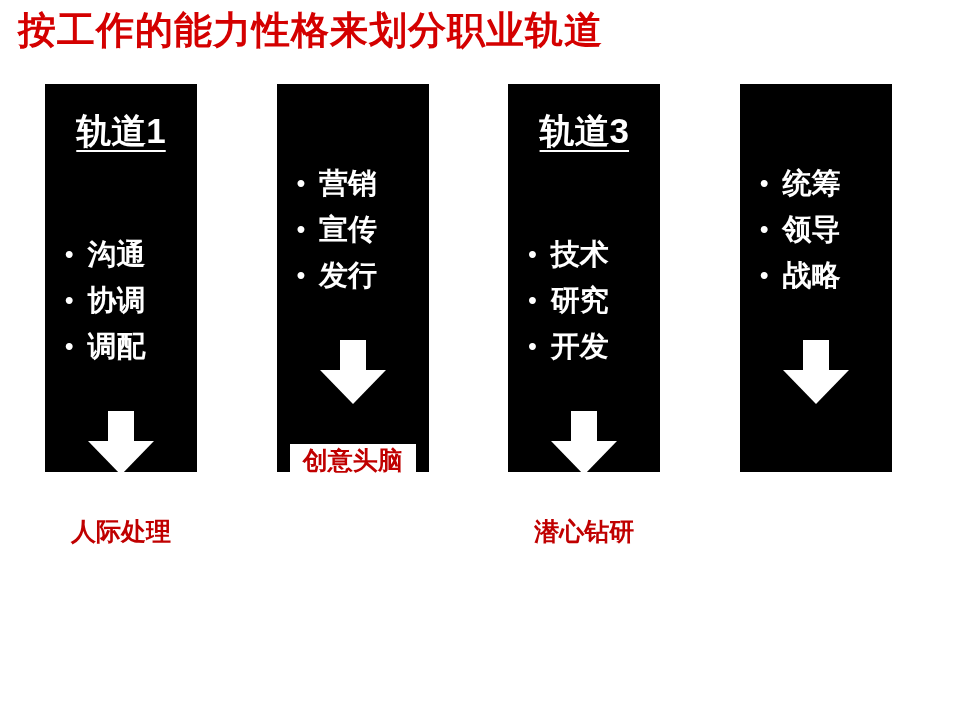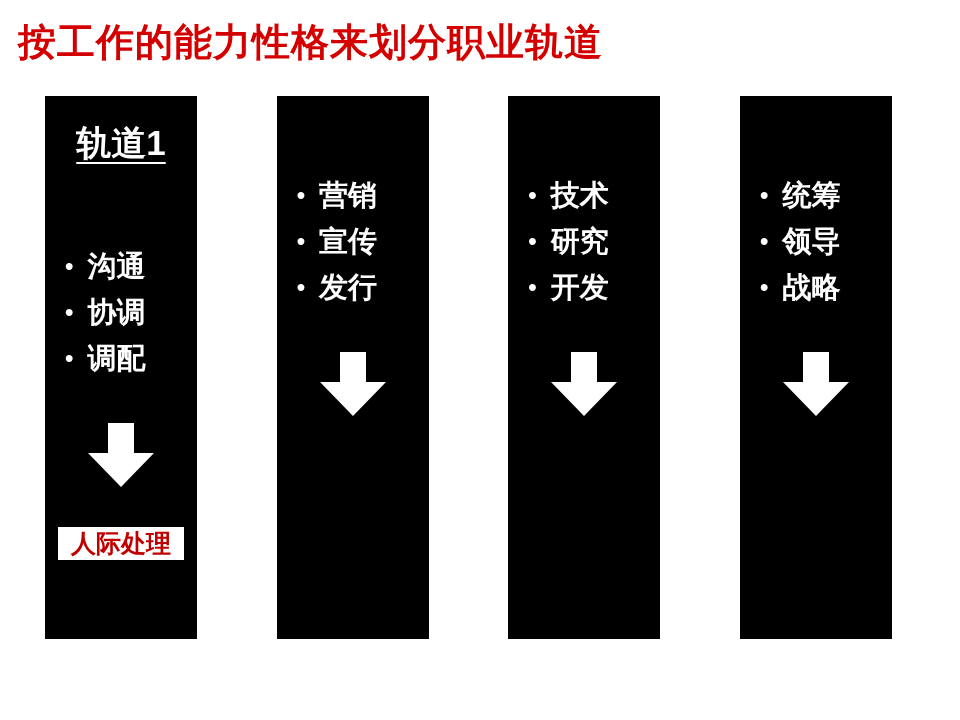--- a/index.html
+++ b/index.html
@@ -10,36 +10,36 @@
   }
   .slide {
     position: relative;
     width: 960px;
     height: 720px;
     background: #ffffff;
     overflow: hidden;
   }
   .title {
     margin: 0;
-    padding: 20px 0 0 18px;
+    padding: 8px 0 0 18px;
     font-size: 38px;
     line-height: 1.2;
     font-weight: bold;
     color: #d40000;
     letter-spacing: 1px;
   }
   .columns {
     display: flex;
     justify-content: space-between;
     padding: 0 68px 0 45px;
     margin-top: 30px;
   }
   .column {
     width: 152px;
-    height: 543px;
+    height: 388px;
     background: #000000;
     display: flex;
     flex-direction: column;
     align-items: center;
     box-sizing: border-box;
   }
   .col-title {
     margin-top: 24px;
     color: #ffffff;
     font-size: 35px;
@@ -142,41 +142,44 @@
         </li>
         <li>
           <span class="dot">•</span>
           <span>发行</span>
         </li>
       </ul>
       <div class="arrow">
         <div class="stem"></div>
         <div class="head"></div>
       </div>
-    </div>
-
-    <div class="column">
+      <div class="label">创意头脑</div>
+    </div>
+
+    <div class="column">
+      <div class="col-title">轨道3</div>
       <ul class="items">
         <li>
           <span class="dot">•</span>
           <span>技术</span>
         </li>
         <li>
           <span class="dot">•</span>
           <span>研究</span>
         </li>
         <li>
           <span class="dot">•</span>
           <span>开发</span>
         </li>
       </ul>
       <div class="arrow">
         <div class="stem"></div>
         <div class="head"></div>
       </div>
+      <div class="label">潜心钻研</div>
     </div>
 
     <div class="column">
       <ul class="items">
         <li>
           <span class="dot">•</span>
           <span>统筹</span>
         </li>
         <li>
           <span class="dot">•</span>

